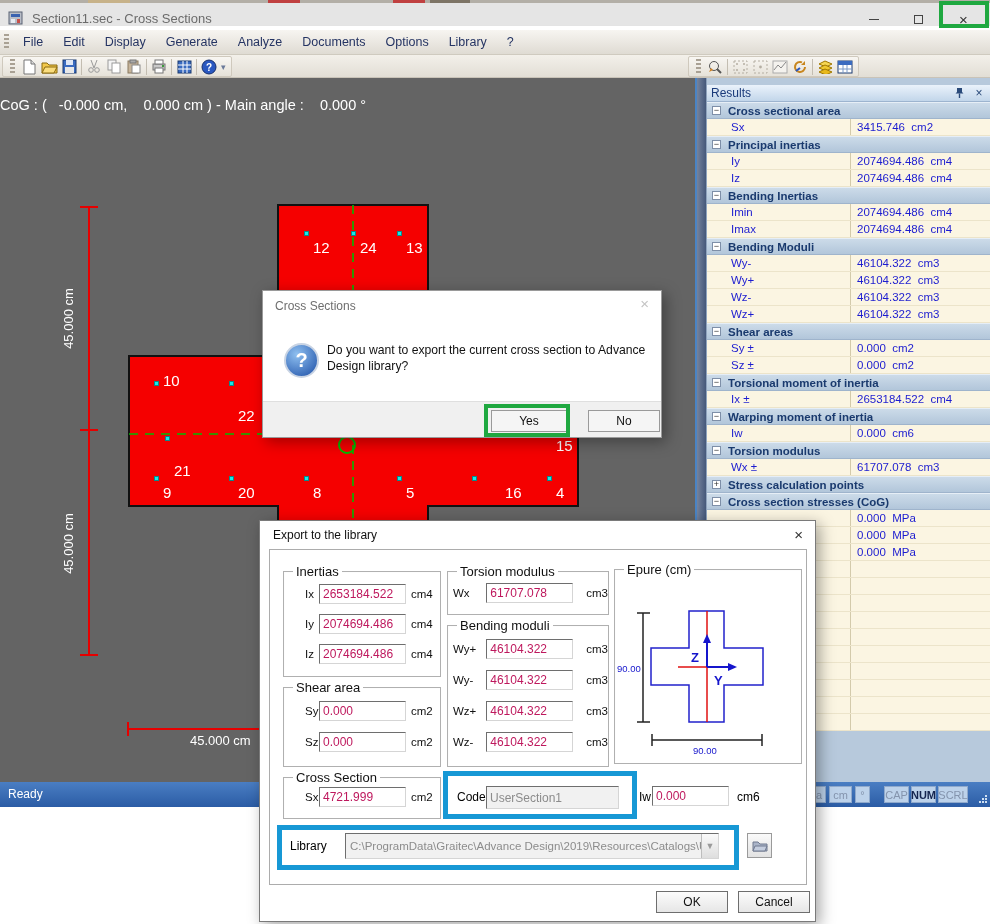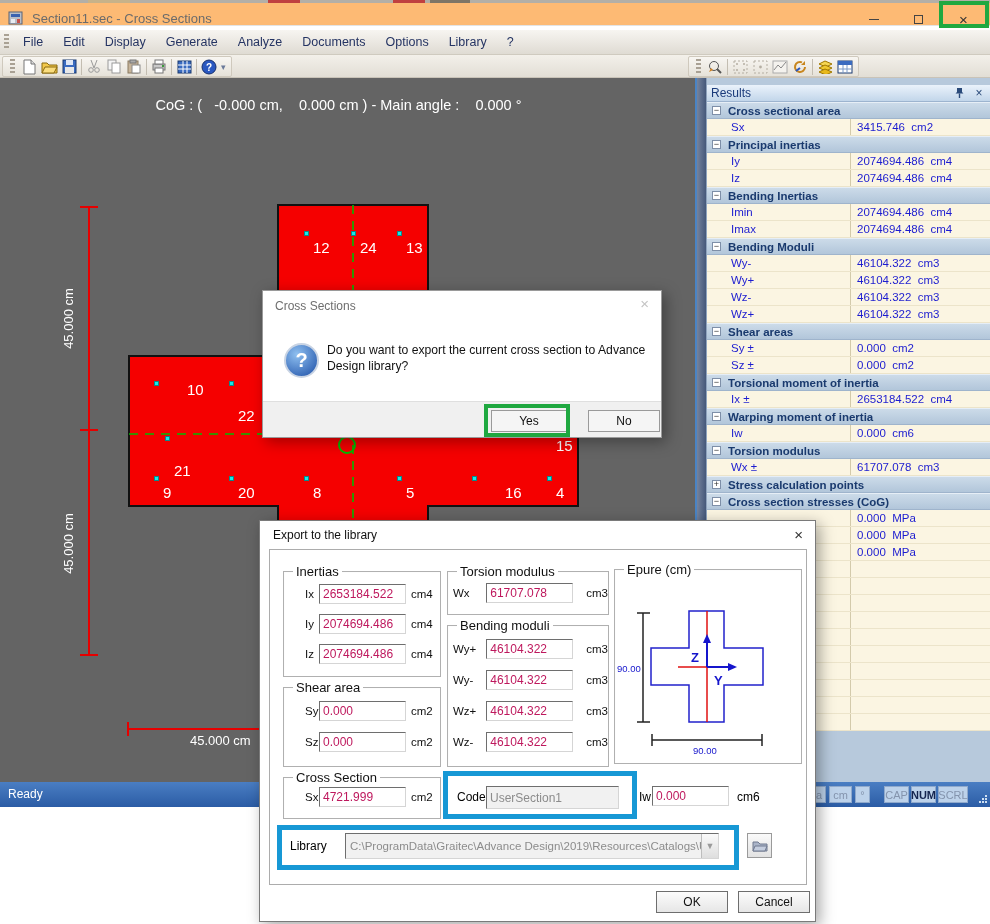--- a/index.html
+++ b/index.html
@@ -2,21 +2,21 @@
 <html><head>
 <meta charset="utf-8">
 <style>
   * { margin:0; padding:0; box-sizing:border-box; }
   body { background:#fff; font-family:"Liberation Sans", sans-serif; }
   #stage { position:relative; width:990px; height:924px; overflow:hidden; background:#fff; }
   .abs { position:absolute; }
 
   
   #topstrip { left:0; top:0; width:990px; height:3px; background:#b3afa7; }
-  #titlebar { left:0; top:3px; width:990px; height:23px; background:#fdba74; border-bottom:1px solid #e4e4e4; }
+  #titlebar { left:0; top:3px; width:990px; height:23px; background:#e5e5e5; border-bottom:1px solid #e4e4e4; }
   #app-icon { left:8px; top:7px; width:17px; height:16px; }
   #win-title { left:32px; top:8px; font-size:13px; color:#6b6b6b; white-space:pre; }
   .wbtn { top:3px; width:45px; height:26px; display:flex; align-items:center; justify-content:center; color:#444; }
   #btn-min span { display:block; width:10px; border-top:1px solid #444; }
   #btn-max span { display:block; width:9px; height:9px; border:1px solid #444; }
   #btn-close { font-size:15px; color:#333; }
 
   #menubar { left:0; top:30px; width:990px; height:25px;
     background:linear-gradient(#f7f5f1,#dfdbd3); border-bottom:1px solid #cfcabf; display:flex; align-items:center; }
   .grip { width:5px; height:16px; margin:0 4px;
@@ -24,21 +24,21 @@
   .mitem { padding:3px 10px; font-size:12.5px; color:#253463; }
   #toolbar-row { left:0; top:55px; width:990px; height:23px;
     background:linear-gradient(#f3f0ea,#e2ded5); border-bottom:1px solid #c9c3b8; }
   .tbar { position:absolute; top:1px; height:21px; display:flex; align-items:center;
     background:linear-gradient(#f8f6f2,#e6e2d9); border:1px solid #cfc9bd; border-radius:2px; padding:0 3px; }
   .tico { width:20px; height:18px; display:flex; align-items:center; justify-content:center; }
   .tsep { width:1px; height:16px; background:#c3bdb1; margin:0 2px; }
 
   
   #canvas { left:0; top:78px; width:697px; height:704px; background:#646464; border-right:2px solid #4a84c4; }
-  #cog-text { left:0; top:19px; width:677px; text-align:center; color:#fff; font-size:14.5px; white-space:pre; }
+  #cog-text { left:0; top:19px; width:677px; text-align:left; color:#fff; font-size:14.5px; white-space:pre; }
   .pdot { position:absolute; width:5px; height:5px; background:#18e8e8; border:1px solid #0a8a8a; }
   .plab { position:absolute; color:#fff; font-size:15px; }
   .vdim { position:absolute; width:90px; text-align:center; color:#fff; font-size:13px;
     transform:rotate(-90deg); white-space:nowrap; }
   #dim-bottom-label { position:absolute; left:190px; top:655px; color:#fff; font-size:13px; }
 
   
   #panel-strip { left:697px; top:78px; width:9px; height:704px; background:linear-gradient(to right,#75839d,#45587a); }
   #results { left:706px; top:78px; width:284px; height:704px; background:#b7c9dc; border-left:1px solid #8fa3bd; }
   #results-header { position:absolute; left:0; top:7px; width:284px; height:17px;
@@ -298,21 +298,21 @@
     <div id="dim-bottom-label">45.000 cm</div>
   </div>
   <div class="abs" style="left:0;top:78px;width:697px;height:704px;z-index:6;pointer-events:none" id="points-layer">
       <span class="pdot" style="left: 304px; top: 153px;"></span>
       <span class="plab" style="left: 313px; top: 161px;">12</span>
       <span class="pdot" style="left: 351px; top: 153px;"></span>
       <span class="plab" style="left: 360px; top: 161px;">24</span>
       <span class="pdot" style="left: 397px; top: 153px;"></span>
       <span class="plab" style="left: 406px; top: 161px;">13</span>
       <span class="pdot" style="left: 154px; top: 303px;"></span>
-      <span class="plab" style="left: 163px; top: 303px; margin-left: 24px;">10</span>
+      <span class="plab" style="left: 163px; top: 294px;">10</span>
       <span class="pdot" style="left: 229px; top: 303px;"></span>
       <span class="plab" style="left: 238px; top: 329px;">22</span>
       <span class="pdot" style="left: 165px; top: 358px;"></span>
       <span class="plab" style="left: 174px; top: 384px;">21</span>
       <span class="pdot" style="left: 154px; top: 398px;"></span>
       <span class="plab" style="left: 163px; top: 406px;">9</span>
       <span class="pdot" style="left: 229px; top: 398px;"></span>
       <span class="plab" style="left: 238px; top: 406px;">20</span>
       <span class="pdot" style="left: 304px; top: 398px;"></span>
       <span class="plab" style="left: 313px; top: 406px;">8</span>

